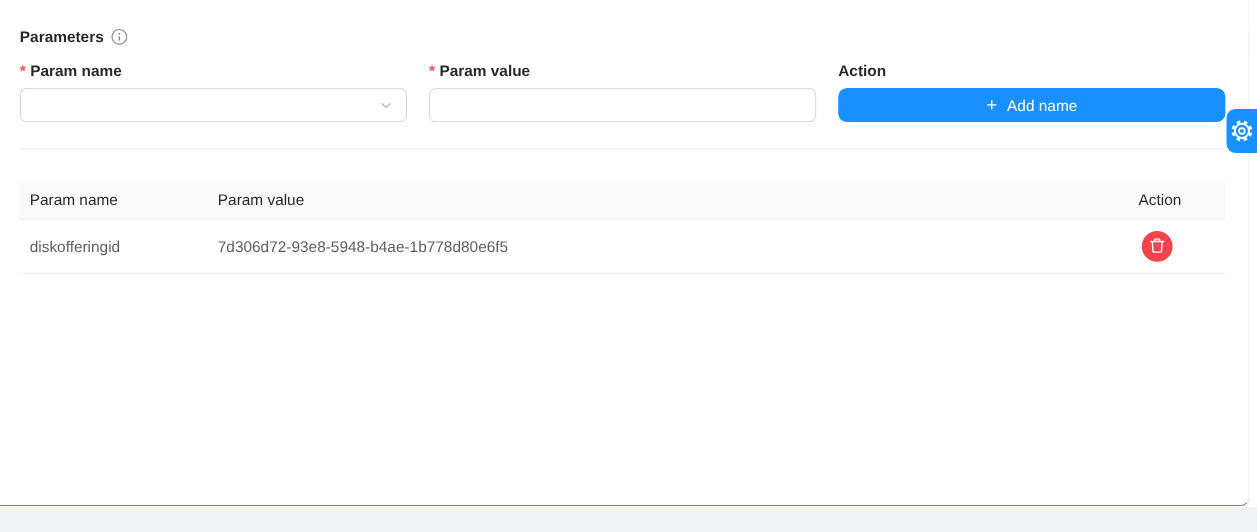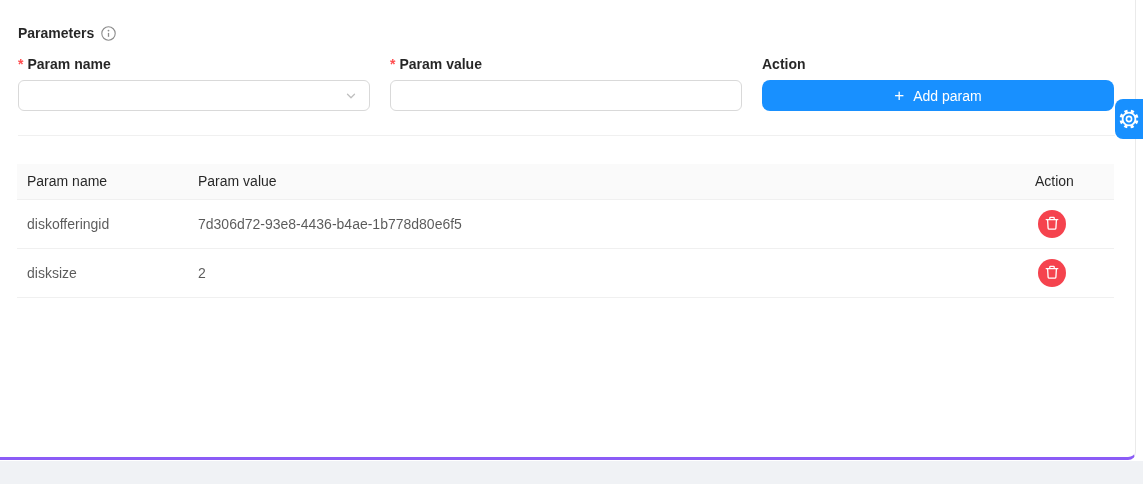--- a/index.html
+++ b/index.html
@@ -8,21 +8,21 @@
     background: #ffffff;
     font-family: "Liberation Sans", sans-serif;
     position: relative;
     overflow: hidden;
   }
   .card {
     position: absolute; left: 0; top: 0;
     width: 1136px; height: 460px;
     background: #ffffff;
     border-right: 1px solid #eaeaea;
-    border-bottom: 3px solid #8b5cf6;
+    border-bottom: 1px solid #8b5cf6;
     border-radius: 0 0 8px 0;
   }
   .footer {
     position: absolute; left: 0; top: 461px;
     width: 1143px; height: 23px;
     background: #f0f2f5;
   }
   .content { padding: 25px 0 0 18px; }
 
   .section-title-row {
@@ -147,21 +147,21 @@
           <span></span>
         </div>
       </div>
 
       <div class="form-col">
         <div class="field-label">
           <span>Action</span>
         </div>
         <button class="add-param-btn">
           <span class="plus-mark">+</span>
-          <span>Add param</span>
+          <span>Add name</span>
         </button>
       </div>
 
     </div>
 
     <div class="divider"></div>
 
     <div class="table-wrap">
       <table class="params">
         <colgroup>
@@ -172,34 +172,21 @@
         <thead>
           <tr>
             <th>Param name</th>
             <th>Param value</th>
             <th>Action</th>
           </tr>
         </thead>
         <tbody>
           <tr>
             <td>diskofferingid</td>
-            <td>7d306d72-93e8-4436-b4ae-1b778d80e6f5</td>
-            <td>
-                <button class="delete-btn">
-                  <svg width="14" height="15" viewBox="0 0 14 15">
-                    <path d="M1.2 3.6 h11.6" stroke="#fff" stroke-width="1.3" fill="none" stroke-linecap="round"></path>
-                    <path d="M4.8 3.4 V1.9 a0.5 0.5 0 0 1 0.5 -0.5 h3.4 a0.5 0.5 0 0 1 0.5 0.5 V3.4" stroke="#fff" stroke-width="1.3" fill="none"></path>
-                    <path d="M2.6 3.8 l0.5 8.3 a1.2 1.2 0 0 0 1.2 1.1 h5.4 a1.2 1.2 0 0 0 1.2 -1.1 l0.5 -8.3" stroke="#fff" stroke-width="1.3" fill="none" stroke-linejoin="round"></path>
-                  </svg>
-                </button>
-              </td>
-          </tr>
-          <tr>
-            <td>disksize</td>
-            <td>2</td>
+            <td>7d306d72-93e8-5948-b4ae-1b778d80e6f5</td>
             <td>
                 <button class="delete-btn">
                   <svg width="14" height="15" viewBox="0 0 14 15">
                     <path d="M1.2 3.6 h11.6" stroke="#fff" stroke-width="1.3" fill="none" stroke-linecap="round"></path>
                     <path d="M4.8 3.4 V1.9 a0.5 0.5 0 0 1 0.5 -0.5 h3.4 a0.5 0.5 0 0 1 0.5 0.5 V3.4" stroke="#fff" stroke-width="1.3" fill="none"></path>
                     <path d="M2.6 3.8 l0.5 8.3 a1.2 1.2 0 0 0 1.2 1.1 h5.4 a1.2 1.2 0 0 0 1.2 -1.1 l0.5 -8.3" stroke="#fff" stroke-width="1.3" fill="none" stroke-linejoin="round"></path>
                   </svg>
                 </button>
               </td>
           </tr>

